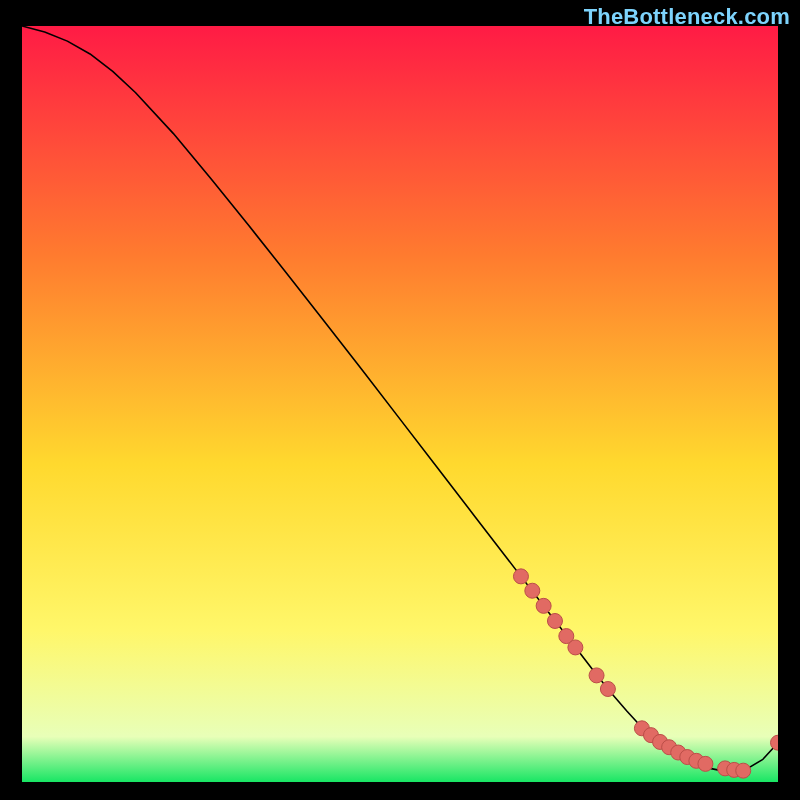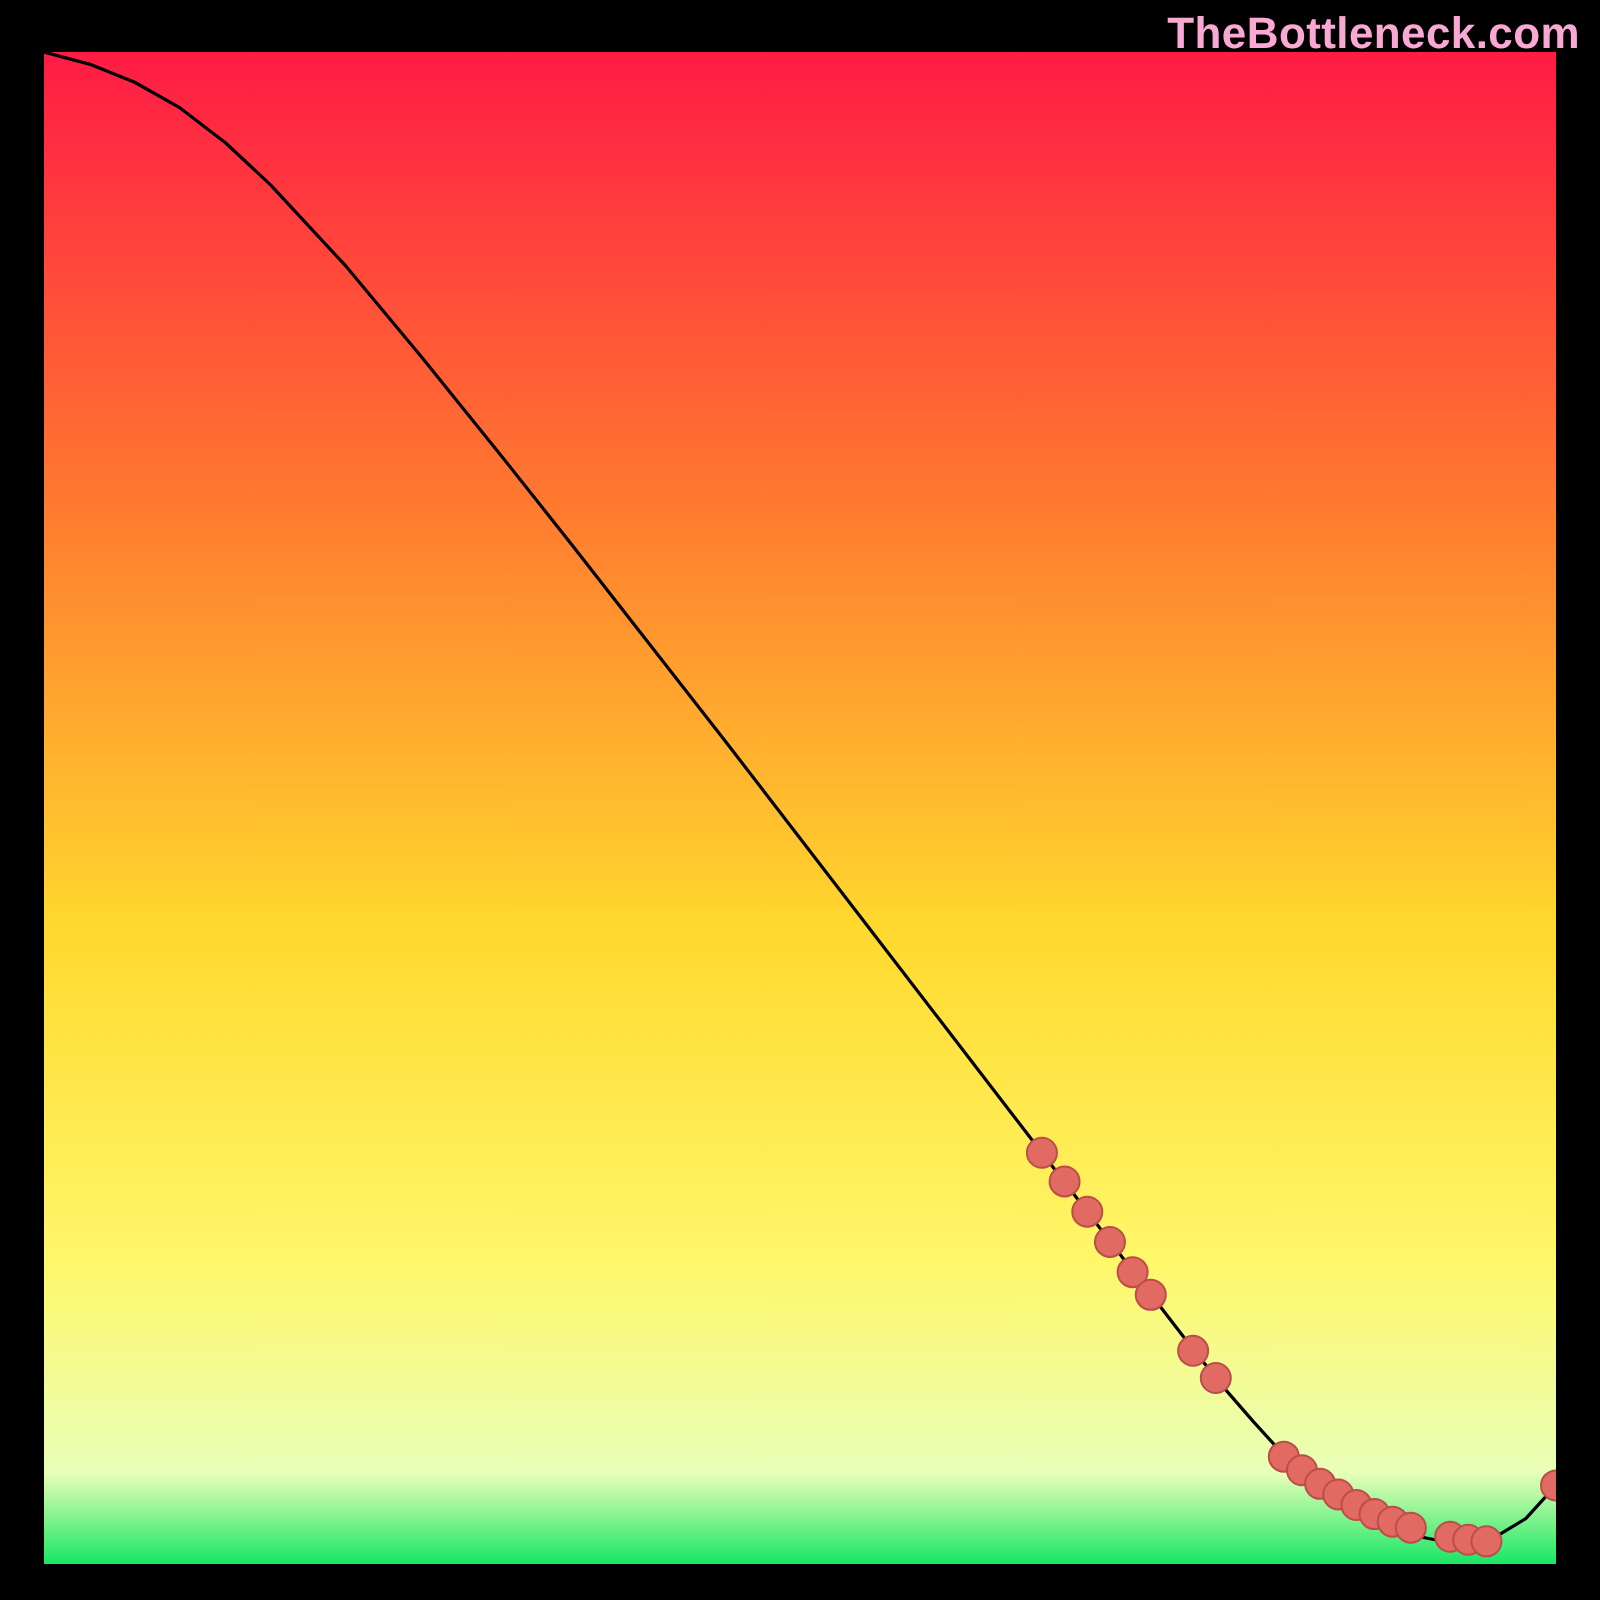--- a/index.html
+++ b/index.html
@@ -16,21 +16,21 @@
     height: 800px;
     background: #000;
   }
   .watermark {
     position: absolute;
     top: 4px;
     right: 10px;
     font-family: Arial, Helvetica, sans-serif;
     font-size: 22px;
     font-weight: 600;
-    color: #f9a8d4;
+    color: #7dd3fc;
     letter-spacing: 0.2px;
   }
   svg.plot {
     position: absolute;
     left: 22px;
     top: 26px;
     width: 756px;
     height: 756px;
     display: block;
   }

